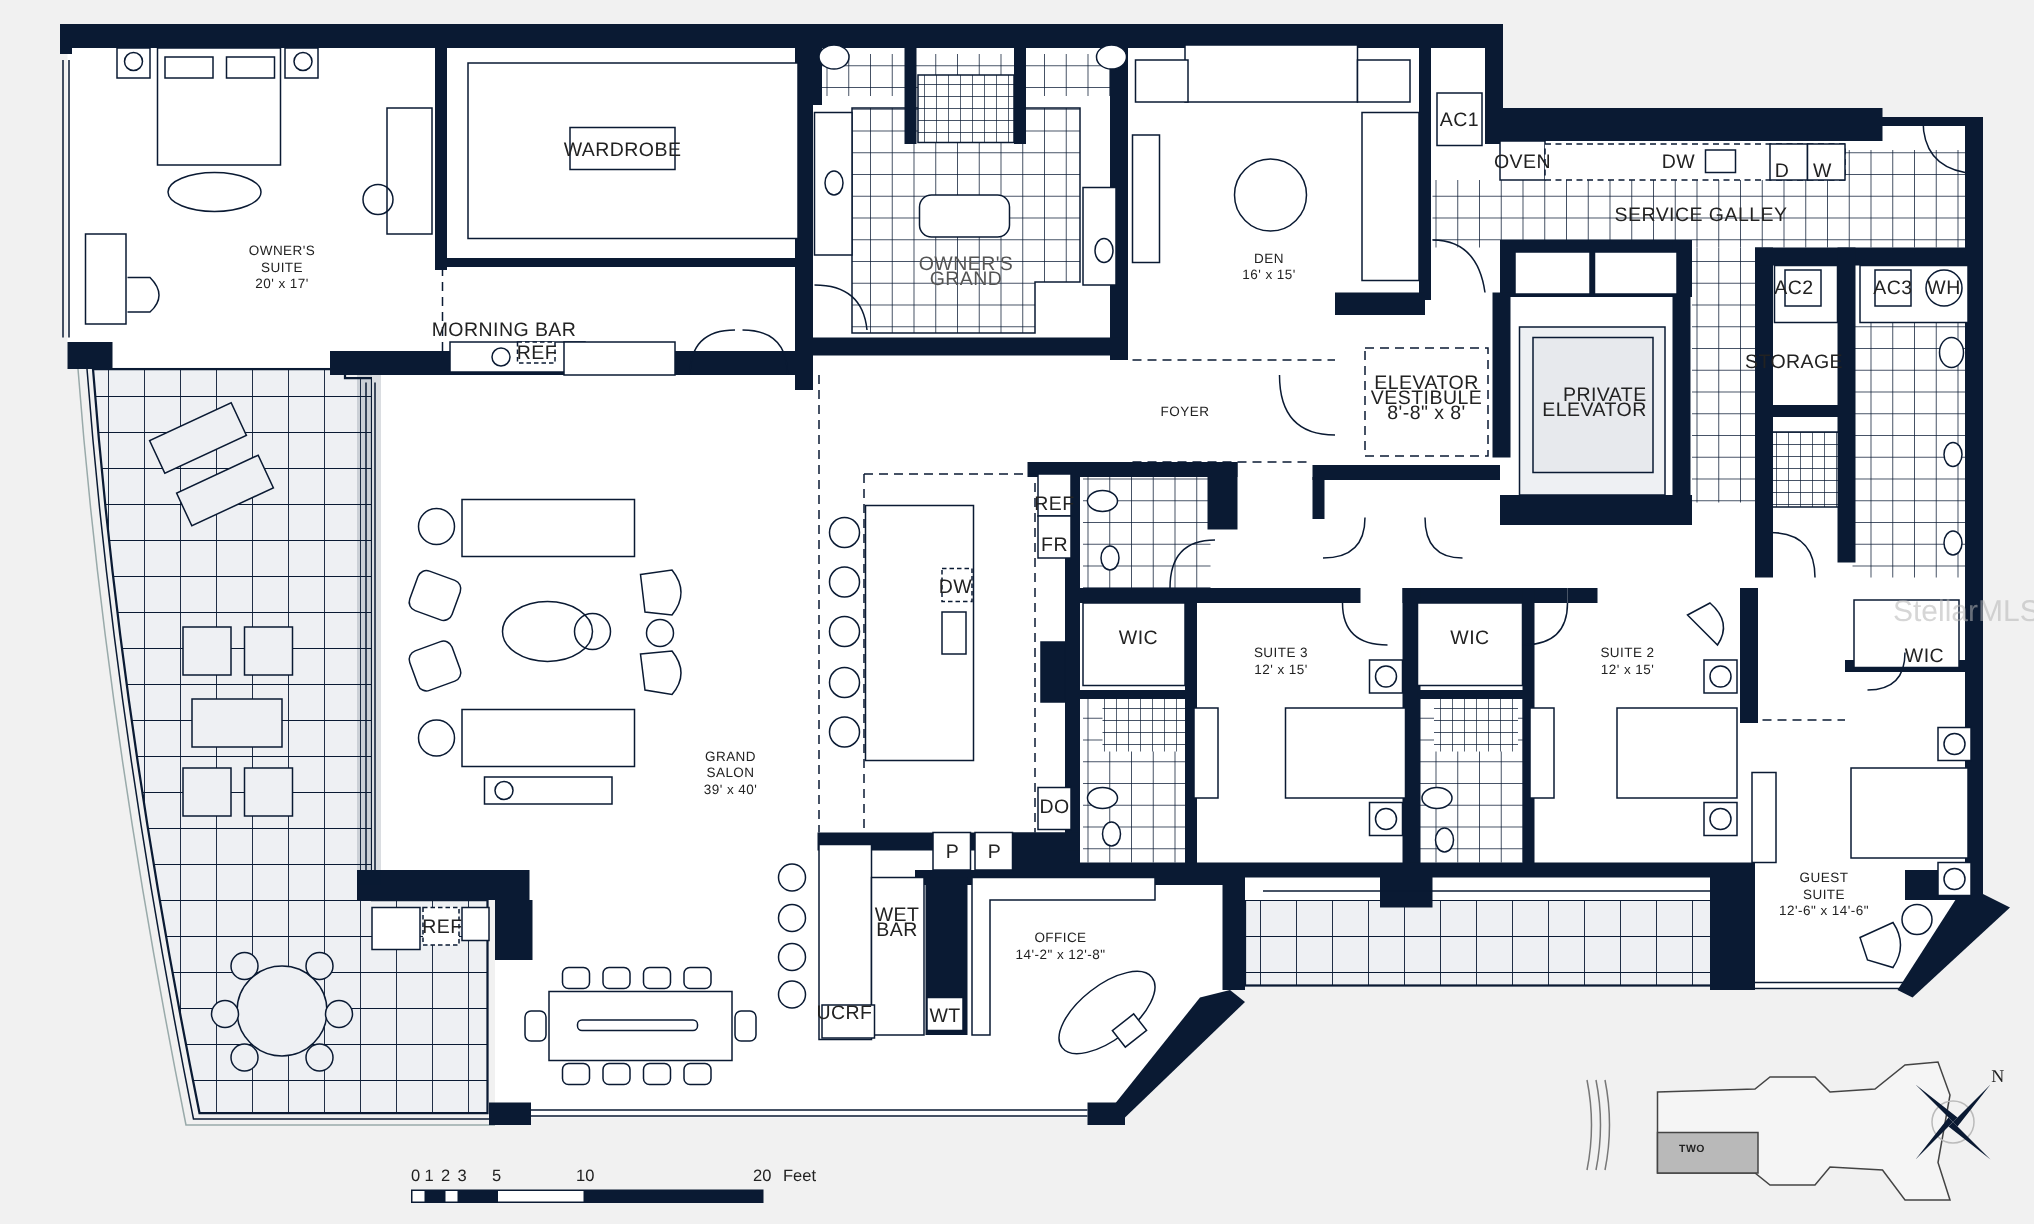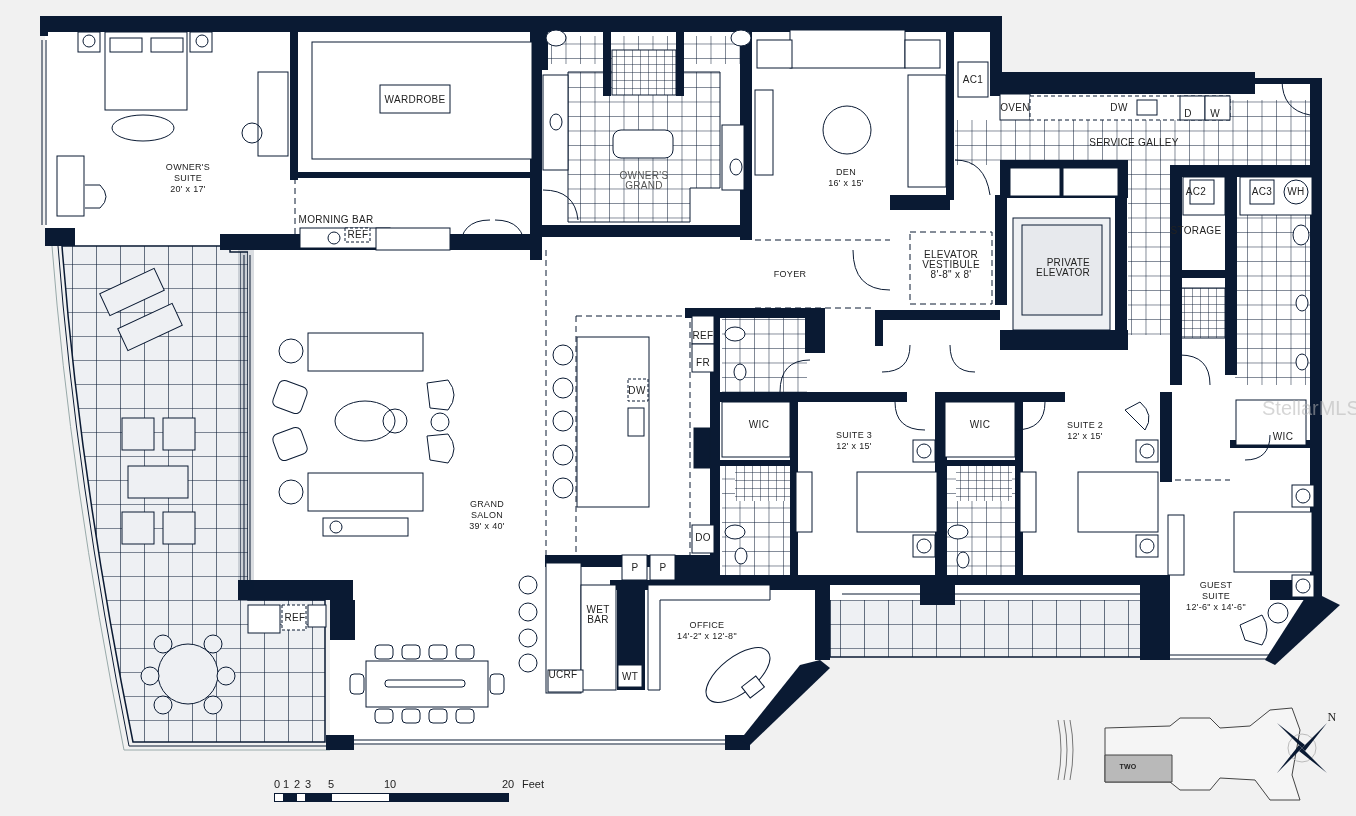--- a/index.html
+++ b/index.html
@@ -1,19 +1,19 @@
 <!DOCTYPE html>
 <html><head>
 <meta charset="utf-8">
 <style>
   html,body{margin:0;padding:0;}
   body{width:1356px;height:816px;background:#f1f1f1;font-family:"Liberation Sans",sans-serif;overflow:hidden;position:relative;}
   .plan{position:absolute;left:0;top:0;width:1356px;height:816px;}
   .lbl{position:absolute;font-family:"Liberation Sans",sans-serif;font-size:9px;color:#222;text-align:center;line-height:11px;letter-spacing:0.3px;white-space:nowrap;transform:translateX(-50%);}
-  .lbl.sm{font-size:10px;line-height:10px;}
+  .lbl.sm{font-size:13px;line-height:10px;}
   .scale{position:absolute;left:274px;top:778px;}
   .scale .nums{position:relative;height:12px;width:260px;font-size:11px;color:#222;}
   .scale .nums span{position:absolute;top:0;}
   .scale .bar{position:absolute;top:15px;left:0;height:9px;width:235px;background:#0a1a33;}
   .scale .bar i{position:absolute;top:1px;height:7px;background:#fff;display:block;}
   .watermark{position:absolute;left:1262px;top:397px;font-size:20px;color:rgba(180,180,180,0.55);font-family:"Liberation Sans",sans-serif;}
 </style>
 </head>
 <body>
 
@@ -360,21 +360,21 @@
   </div>
 <div class="lbl sm" style="left:973px;top:75px;">AC1</div>
 <div class="lbl sm" style="left:1015px;top:103px;">OVEN</div>
 <div class="lbl sm" style="left:1119px;top:103px;">DW</div>
 <div class="lbl sm" style="left:1188px;top:109px;">D</div>
 <div class="lbl sm" style="left:1215px;top:109px;">W</div>
 <div class="lbl sm" style="left:1134px;top:138px;">SERVICE GALLEY</div>
 <div class="lbl sm" style="left:1196px;top:187px;">AC2</div>
 <div class="lbl sm" style="left:1262px;top:187px;">AC3</div>
 <div class="lbl sm" style="left:1296px;top:187px;">WH</div>
-<div class="lbl sm" style="left:1196px;top:226px;text-align:center;">STORAGE</div>
+<div class="lbl sm" style="left:1196px;top:236px;text-align:center;">STORAGE</div>
 <div class="lbl" style="left:790px;top:269px;">FOYER</div>
 <div class="lbl sm" style="left:951px;top:250px;">
     <div>ELEVATOR</div>
     <div>VESTIBULE</div>
     <div>8'-8" x 8'</div>
   </div>
 <div class="lbl sm" style="left:1063px;top:258px;text-align:right;">
     <div>PRIVATE</div>
     <div>ELEVATOR</div>
   </div>
@@ -398,21 +398,21 @@
 <div class="lbl" style="left:707px;top:620px;">
     <div>OFFICE</div>
     <div>14'-2" x 12'-8"</div>
   </div>
 <div class="lbl sm" style="left:759px;top:420px;">WIC</div>
 <div class="lbl" style="left:854px;top:430px;text-align:center;">
     <div>SUITE 3</div>
     <div>12' x 15'</div>
   </div>
 <div class="lbl sm" style="left:980px;top:420px;">WIC</div>
-<div class="lbl" style="left:1085px;top:420px;">
+<div class="lbl" style="left:1085px;top:430px;">
     <div>SUITE 2</div>
     <div>12' x 15'</div>
   </div>
 <div class="lbl sm" style="left:1283px;top:432px;">WIC</div>
 <div class="lbl" style="left:1216px;top:580px;">
     <div>GUEST</div>
     <div>SUITE</div>
     <div>12'-6" x 14'-6"</div>
   </div>
 <div class="lbl sm" style="left:295px;top:613px;">REF</div>

